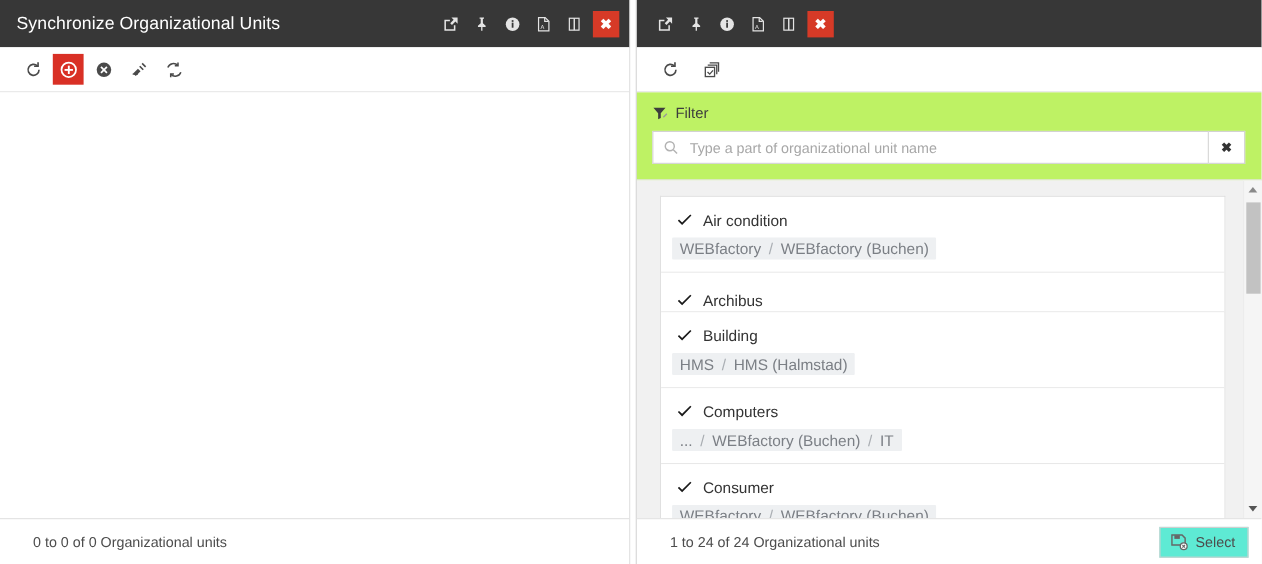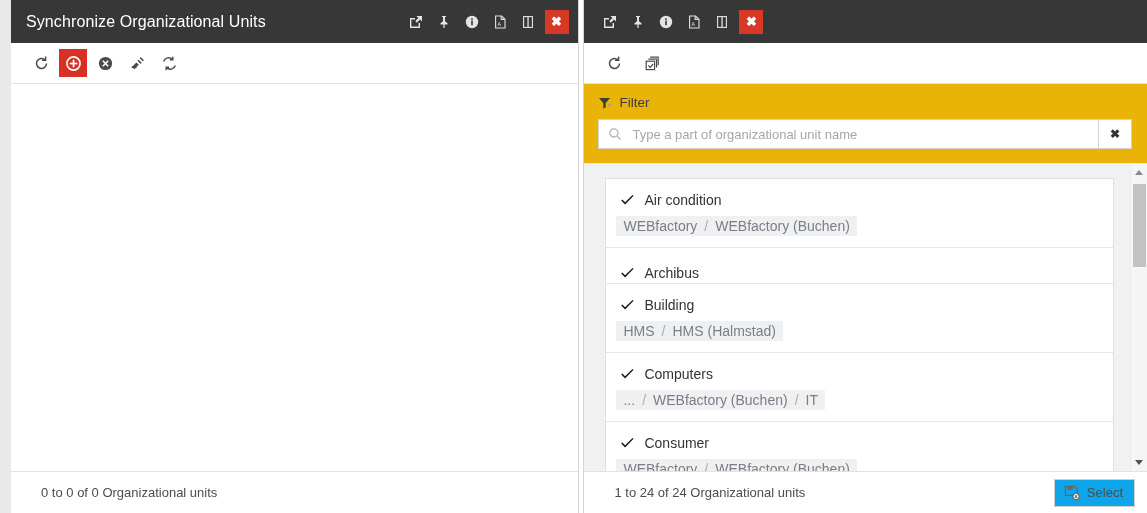--- a/index.html
+++ b/index.html
@@ -20,21 +20,21 @@
   
   .panel {
     display: flex;
     flex-direction: column;
     background: #ffffff;
     height: 513px;
     border: 1px solid #d6d6d6;
     border-top: none;
     border-bottom: none;
   }
-  .panel-left  { width: 573px; border-left: none; margin-left: 11px; }
+  .panel-left  { width: 573px; border-left: none; }
   .panel-gap   { width: 5px; background: #ffffff; }
   .panel-right { width: 569px; border-right: none; }
 
   
   .titlebar {
     height: 43px;
     background: #373737;
     display: flex;
     align-items: center;
     padding: 0 0 0 15px;
@@ -110,37 +110,37 @@
     display: flex;
     align-items: center;
     padding: 0 12px 0 30px;
     font-size: 13px;
     color: #4d4d4d;
     flex: none;
   }
   .footer-text { flex: 1 1 auto; }
   .select-btn {
     border: 1px solid #cfcfcf;
-    background: #0ea5e9;
+    background: #5eead4;
     height: 28px;
     padding: 0 11px 0 9px;
     display: flex;
     align-items: center;
     gap: 7px;
     font-size: 13px;
     color: #4d4d4d;
     cursor: pointer;
     font-family: "Liberation Sans", sans-serif;
   }
   .select-btn svg { display: block; }
 
   
   .filter-area {
     padding: 11px 15px 14px 14px;
-    background: #eab308;
+    background: #bef264;
     border-bottom: 1px solid #e6e6e6;
     flex: none;
   }
   .filter-label {
     display: flex;
     align-items: center;
     gap: 7px;
     font-size: 13.5px;
     color: #3d3d3d;
     margin-bottom: 9px;

